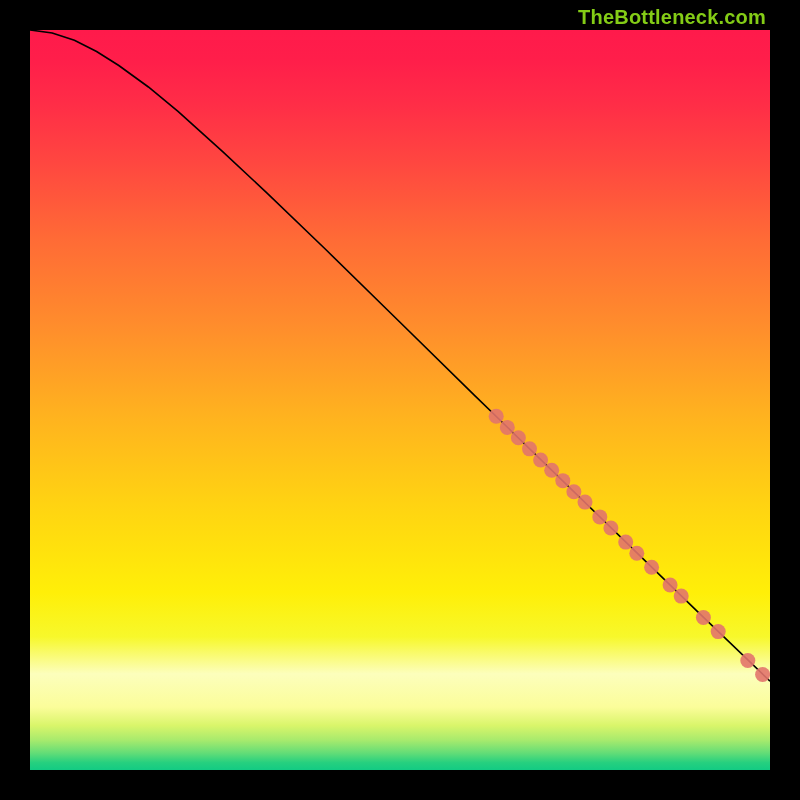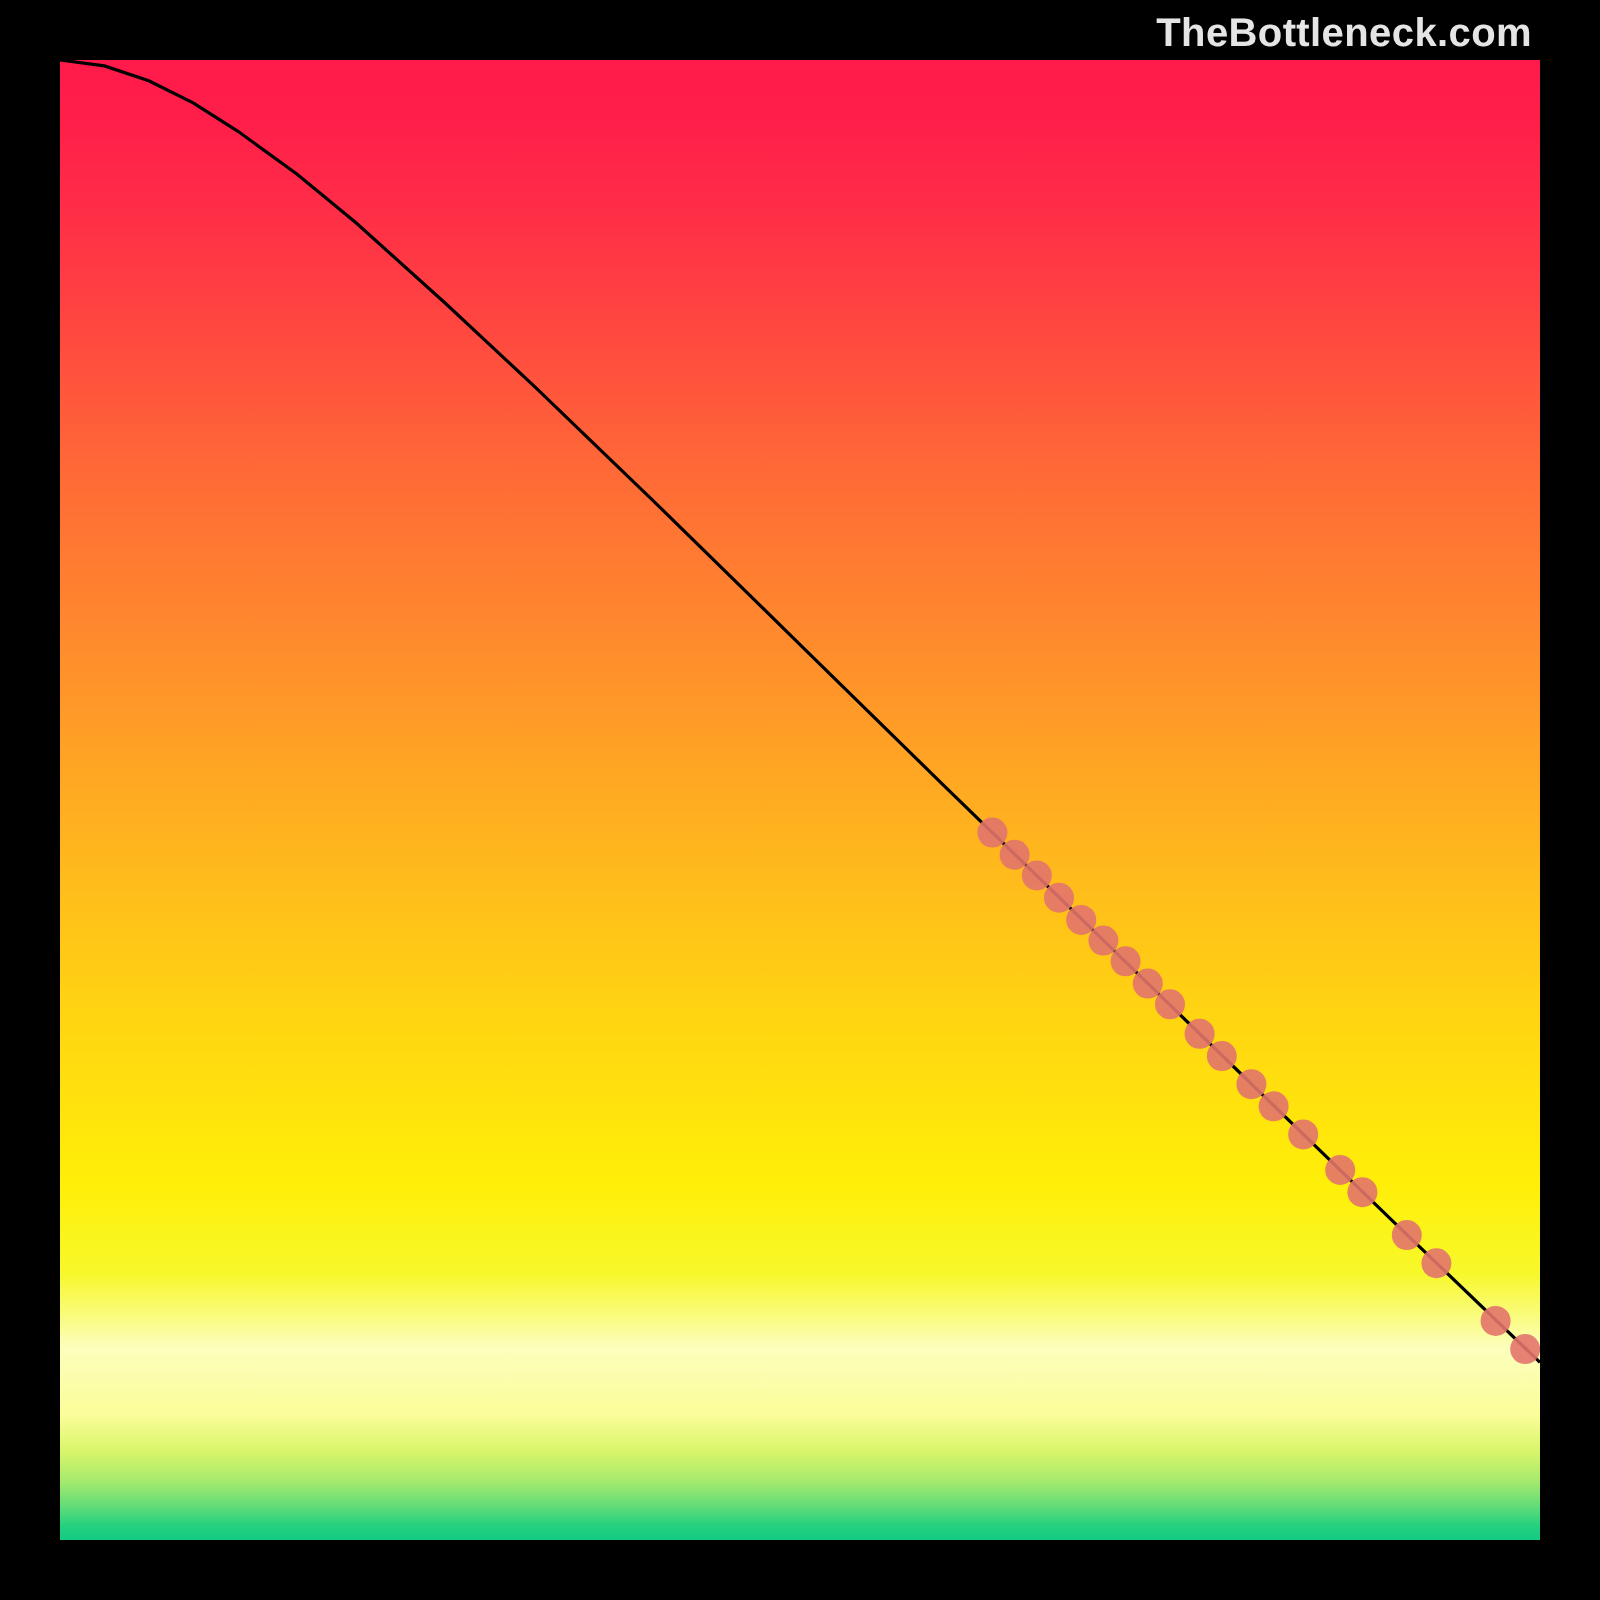--- a/index.html
+++ b/index.html
@@ -21,21 +21,21 @@
     position: absolute;
     left: 30px;
     top: 30px;
     width: 740px;
     height: 740px;
   }
   .watermark {
     position: absolute;
     top: 6px;
     right: 34px;
-    color: #e5e5e5;
+    color: #84cc16;
     font-size: 20px;
     font-weight: 600;
     letter-spacing: 0.2px;
     user-select: none;
   }
   svg { display: block; }
 </style>
 </head>
 <body>
 

